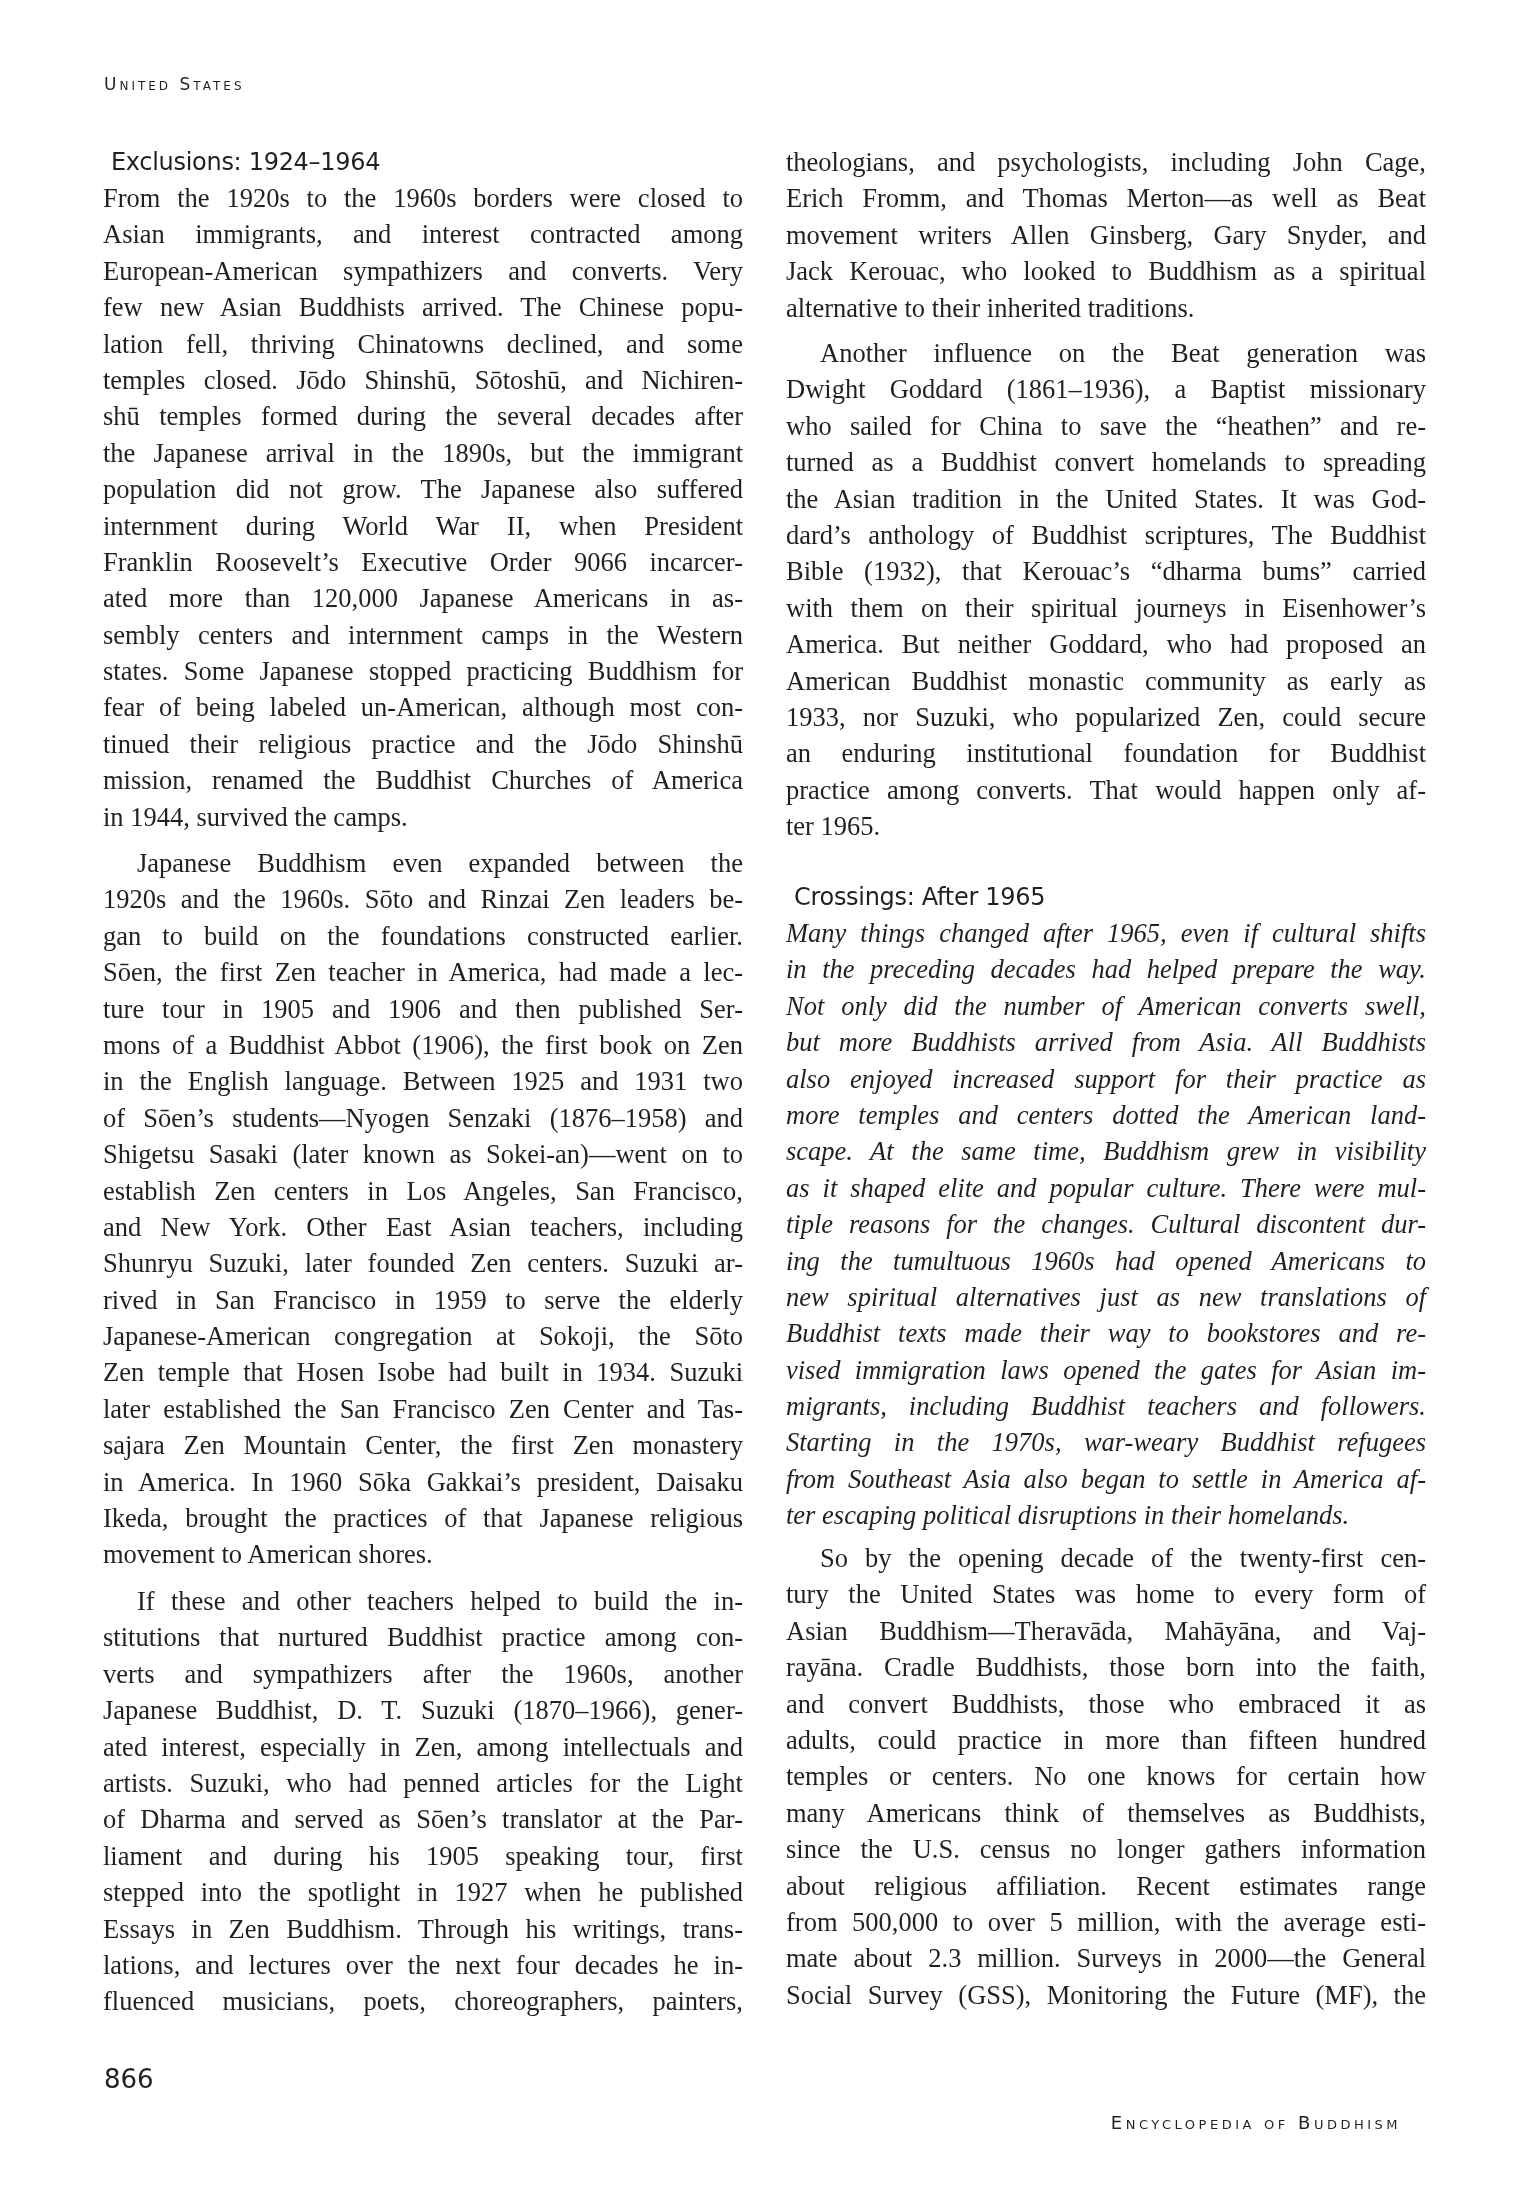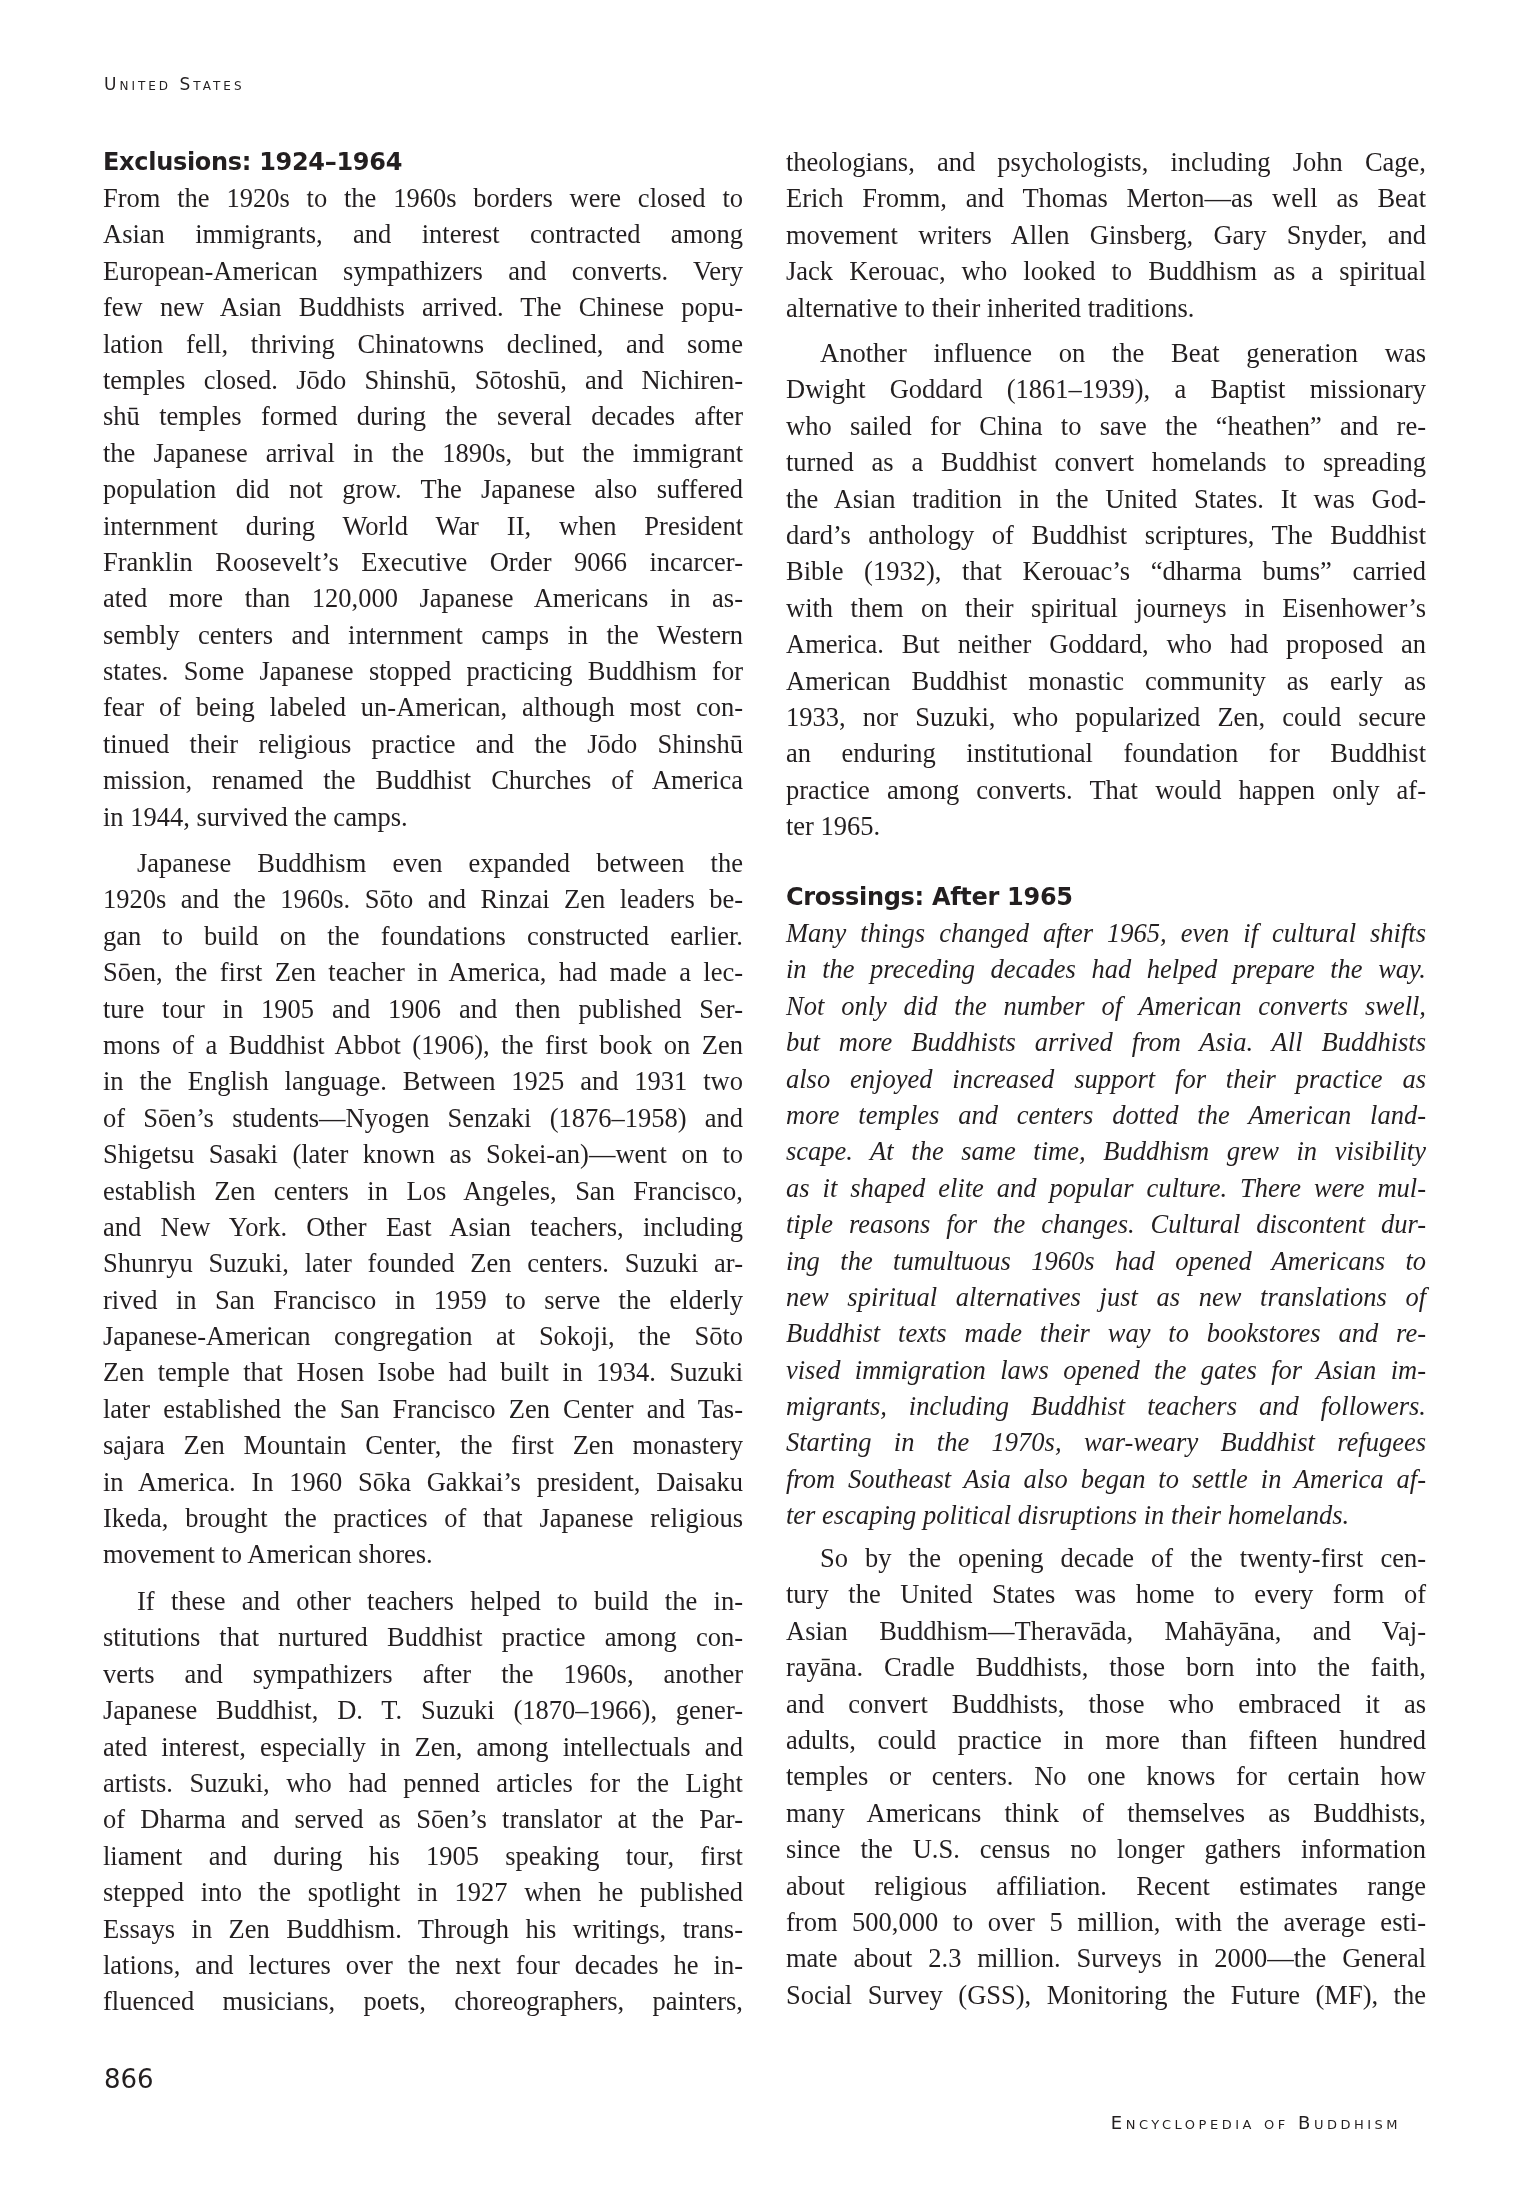--- a/index.html
+++ b/index.html
@@ -7,22 +7,22 @@
   .page { position: absolute; left: 0; top: 0; width: 1496px; height: 2200px; border-radius: 17px; }
   .running-head {
     position: absolute; left: 104px; top: 74px;
     font-family: "DejaVu Sans", sans-serif; font-size: 17px; letter-spacing: 3px;
     font-variant: small-caps; color: #231f20;
   }
   .col { position: absolute; top: 0; width: 640px; }
   .col.left { left: 103px; }
   .col.right { left: 786px; }
   .heading {
-    position: absolute; left: 0;
-    font-family: "DejaVu Sans", sans-serif; font-weight: bold; font-size: 24px;
+    position: absolute; left: 8px;
+    font-family: "DejaVu Sans", sans-serif; font-weight: normal; font-size: 24px;
     letter-spacing: -0.3px; line-height: 30px; white-space: nowrap;
   }
   .para { position: absolute; left: 0; width: 640px; }
   .line {
     display: block; height: 36.4px; line-height: 36.4px;
     font-family: "Liberation Serif", serif; font-size: 26.5px;
     text-align: justify; text-align-last: justify; white-space: nowrap; overflow: visible;
   }
   .line.last { text-align-last: left; }
   .line.indent { text-indent: 34px; }
@@ -110,21 +110,21 @@
     <div class="para" style="top:144px;">
       <span class="line">theologians, and psychologists, including John Cage,</span>
       <span class="line">Erich Fromm, and Thomas Merton—as well as Beat</span>
       <span class="line">movement writers Allen Ginsberg, Gary Snyder, and</span>
       <span class="line">Jack Kerouac, who looked to Buddhism as a spiritual</span>
       <span class="line last">alternative to their inherited traditions.</span>
     </div>
 
     <div class="para" style="top:335px;">
       <span class="line indent">Another influence on the Beat generation was</span>
-      <span class="line">Dwight Goddard (1861–1939), a Baptist missionary</span>
+      <span class="line">Dwight Goddard (1861–1936), a Baptist missionary</span>
       <span class="line">who sailed for China to save the “heathen” and re-</span>
       <span class="line">turned as a Buddhist convert homelands to spreading</span>
       <span class="line">the Asian tradition in the United States. It was God-</span>
       <span class="line">dard’s anthology of Buddhist scriptures, The Buddhist</span>
       <span class="line">Bible (1932), that Kerouac’s “dharma bums” carried</span>
       <span class="line">with them on their spiritual journeys in Eisenhower’s</span>
       <span class="line">America. But neither Goddard, who had proposed an</span>
       <span class="line">American Buddhist monastic community as early as</span>
       <span class="line">1933, nor Suzuki, who popularized Zen, could secure</span>
       <span class="line">an enduring institutional foundation for Buddhist</span>

